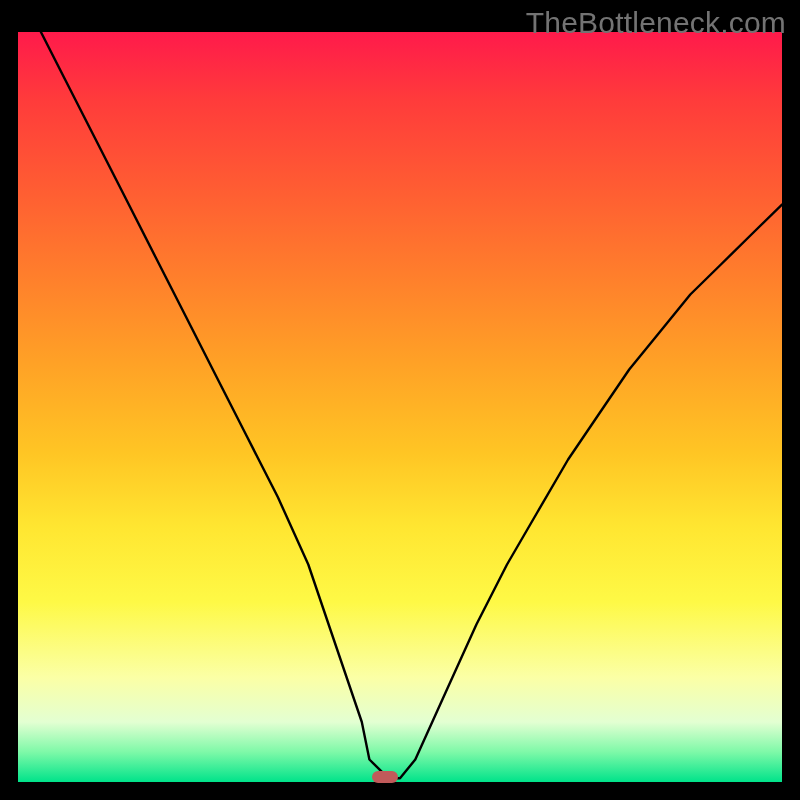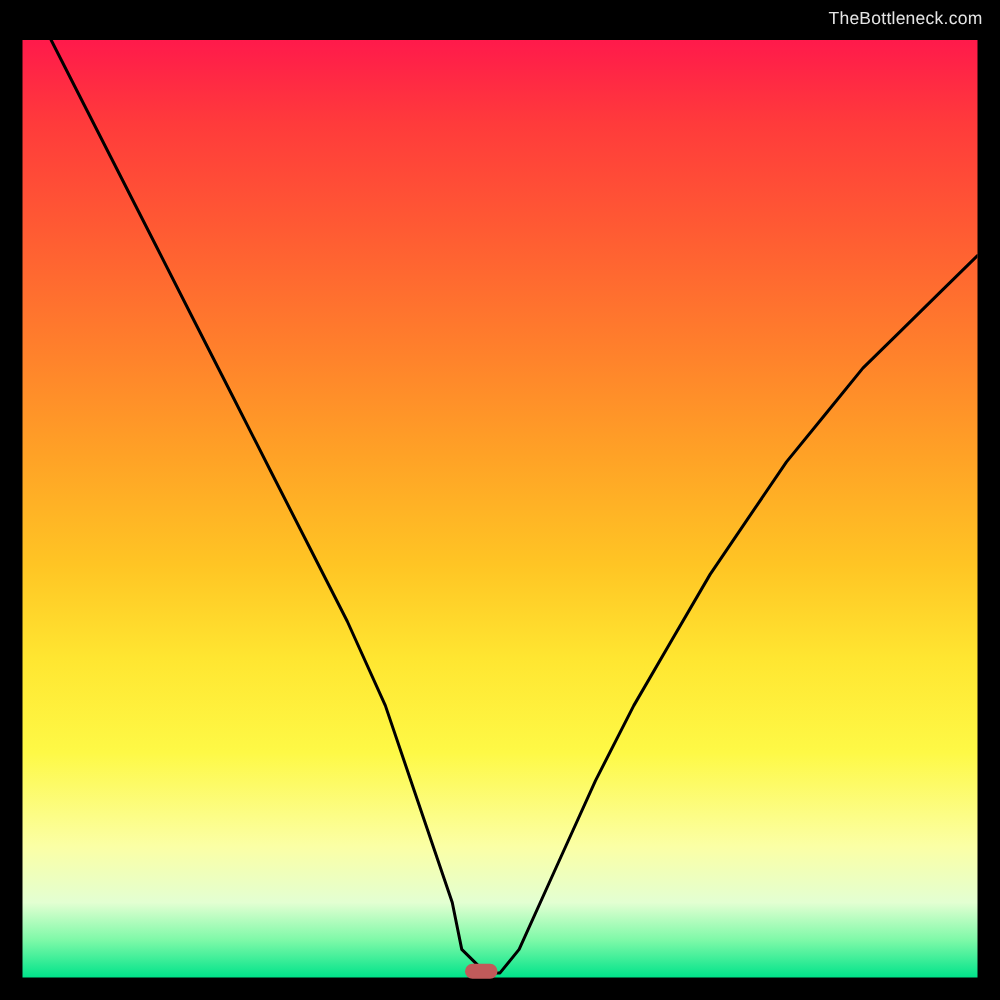--- a/index.html
+++ b/index.html
@@ -8,22 +8,22 @@
     position: relative;
     width: 800px;
     height: 800px;
     background: #000;
   }
   .watermark {
     position: absolute;
     top: 6px;
     right: 14px;
     font-family: Arial, Helvetica, sans-serif;
-    font-size: 14px;
-    color: #e5e5e5;
+    font-size: 30px;
+    color: #737373;
     font-weight: 500;
     letter-spacing: 0.2px;
     z-index: 5;
   }
   .plot {
     position: absolute;
     left: 18px;
     top: 32px;
     width: 764px;
     height: 750px;

